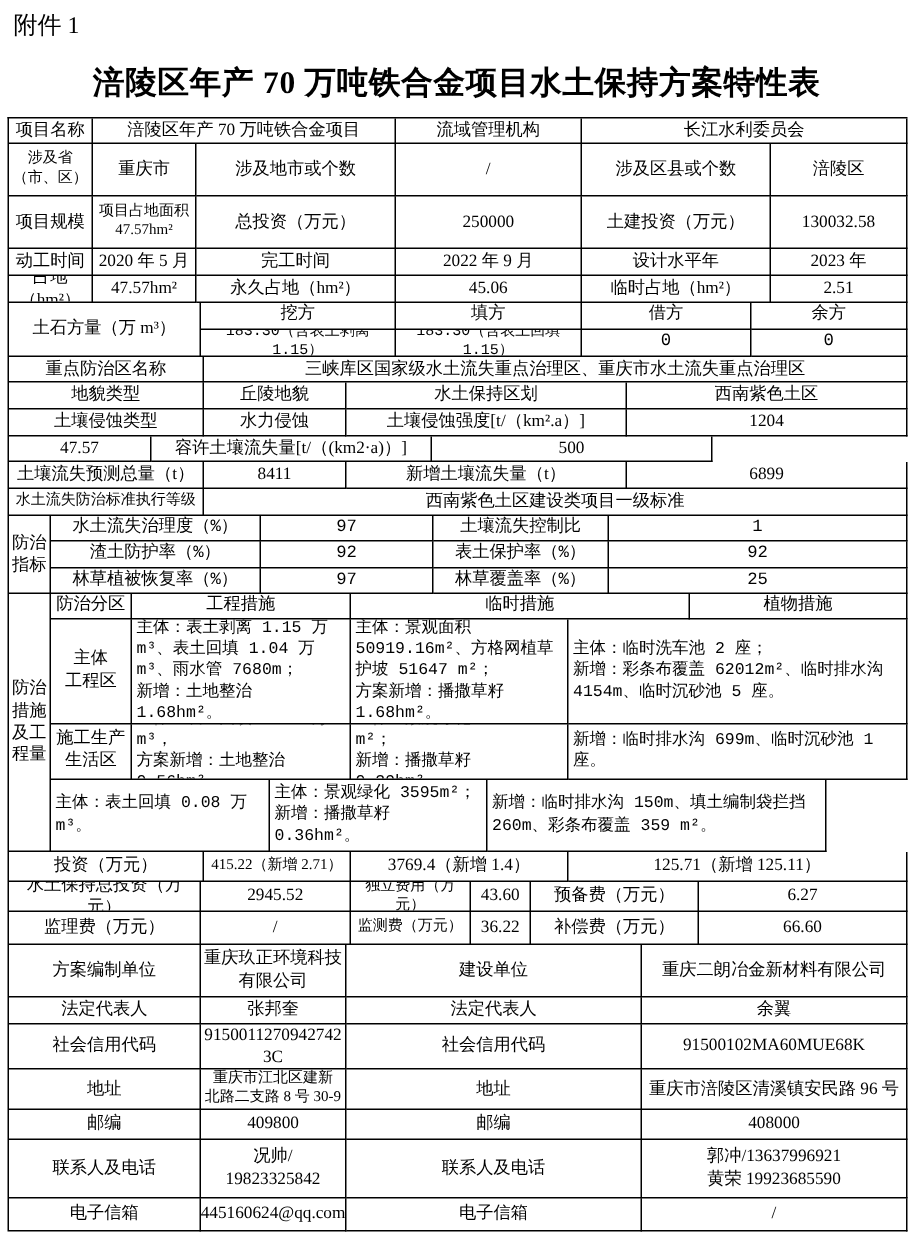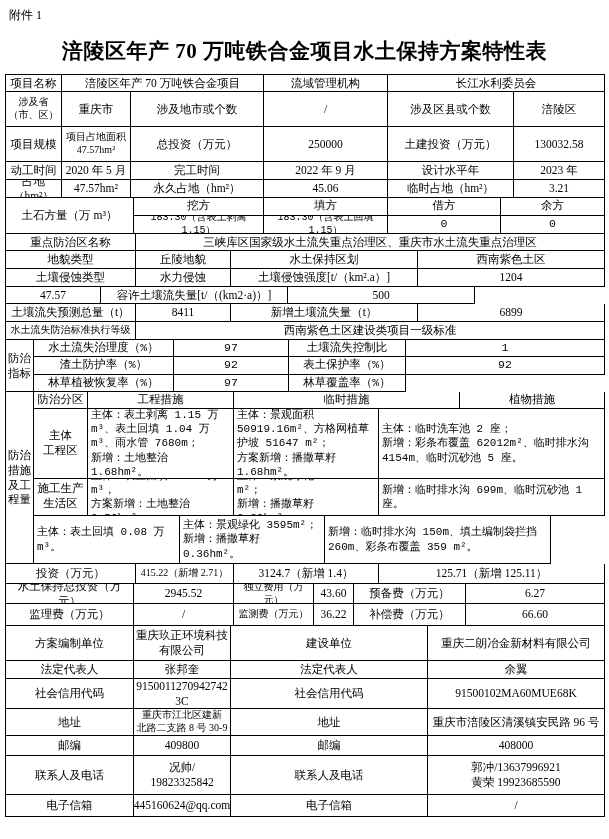--- a/index.html
+++ b/index.html
@@ -1,17 +1,17 @@
 <!DOCTYPE html>
 <html><head>
 <meta charset="utf-8">
 <style>
   html,body{margin:0;padding:0;background:#ffffff;}
   body{width:609px;height:839px;color:#000;font-family:"Liberation Serif","DejaVu Serif",serif;overflow:hidden;}
-  .attachment{font-size:12px;padding:7px 0 0 9px;}
+  .attachment{font-size:16px;padding:7px 0 0 9px;}
   .title{text-align:center;font-size:21px;font-weight:bold;margin:13px 4px 9px 4px;letter-spacing:0.5px;}
   .tbl{margin-left:5px;width:600px;border-top:1.5px solid #000;border-left:1.5px solid #000;box-sizing:border-box;}
   .r{display:flex;}
   .c{border-right:1px solid #000;border-bottom:1px solid #000;box-sizing:border-box;
      display:flex;align-items:center;justify-content:center;text-align:center;
      font-size:11.5px;line-height:1.28;padding:1px 2px;white-space:pre-line;overflow:hidden;}
   .left{justify-content:flex-start;text-align:left;}
   .meas{font-size:11px;padding:2px 3px;}
   .sm{font-size:10px;}
   .brk{word-break:break-all;white-space:normal;}
@@ -62,21 +62,21 @@
     <div class="c" style="width:126px">设计水平年</div>
     <div class="c" style="width:91px">2023 年</div>
   </div>
 
   <div class="r" style="height:18px">
     <div class="c" style="width:56px">占地（hm²）</div>
     <div class="c" style="width:69px">47.57hm²</div>
     <div class="c" style="width:133px">永久占地（hm²）</div>
     <div class="c" style="width:124px">45.06</div>
     <div class="c" style="width:126px">临时占地（hm²）</div>
-    <div class="c" style="width:91px">3.21</div>
+    <div class="c" style="width:91px">2.51</div>
   </div>
 
   <div class="grp">
     <div class="c" style="width:128px">土石方量（万 m³）</div>
     <div class="grpbody" style="width:471px">
       <div class="r" style="height:18px">
         <div class="c" style="width:130px">挖方</div>
         <div class="c" style="width:124px">填方</div>
         <div class="c" style="width:113px">借方</div>
         <div class="c" style="width:104px">余方</div>
@@ -140,20 +140,21 @@
       <div class="r" style="height:18px">
         <div class="c" style="width:140px">渣土防护率（%）</div>
         <div class="c" style="width:115px">92</div>
         <div class="c" style="width:117px">表土保护率（%）</div>
         <div class="c" style="width:199px">92</div>
       </div>
       <div class="r" style="height:17px">
         <div class="c" style="width:140px">林草植被恢复率（%）</div>
         <div class="c" style="width:115px">97</div>
         <div class="c" style="width:117px">林草覆盖率（%）</div>
+        <div class="c" style="width:199px">25</div>
       </div>
     </div>
   </div>
 
   <div class="grp">
     <div class="c vlab">防治
 措施
 及工
 程量</div>
     <div class="grpbody" style="width:571px">
@@ -187,21 +188,21 @@
         <div class="c left meas" style="width:145px">主体：景观绿化 3595m²；
 新增：播撒草籽 0.36hm²。</div>
         <div class="c left meas" style="width:226px">新增：临时排水沟 150m、填土编制袋拦挡 260m、彩条布覆盖 359 m²。</div>
       </div>
     </div>
   </div>
 
   <div class="r" style="height:20px">
     <div class="c" style="width:130px">投资（万元）</div>
     <div class="c sm" style="width:98px">415.22（新增 2.71）</div>
-    <div class="c" style="width:145px">3124.7（新增 1.4）</div>
+    <div class="c" style="width:145px">3769.4（新增 1.4）</div>
     <div class="c" style="width:226px">125.71（新增 125.11）</div>
   </div>
 
   <div class="r" style="height:20px">
     <div class="c" style="width:128px">水土保持总投资（万元）</div>
     <div class="c" style="width:100px">2945.52</div>
     <div class="c sm" style="width:80px">独立费用（万元）</div>
     <div class="c" style="width:40px">43.60</div>
     <div class="c" style="width:112px">预备费（万元）</div>
     <div class="c" style="width:139px">6.27</div>

